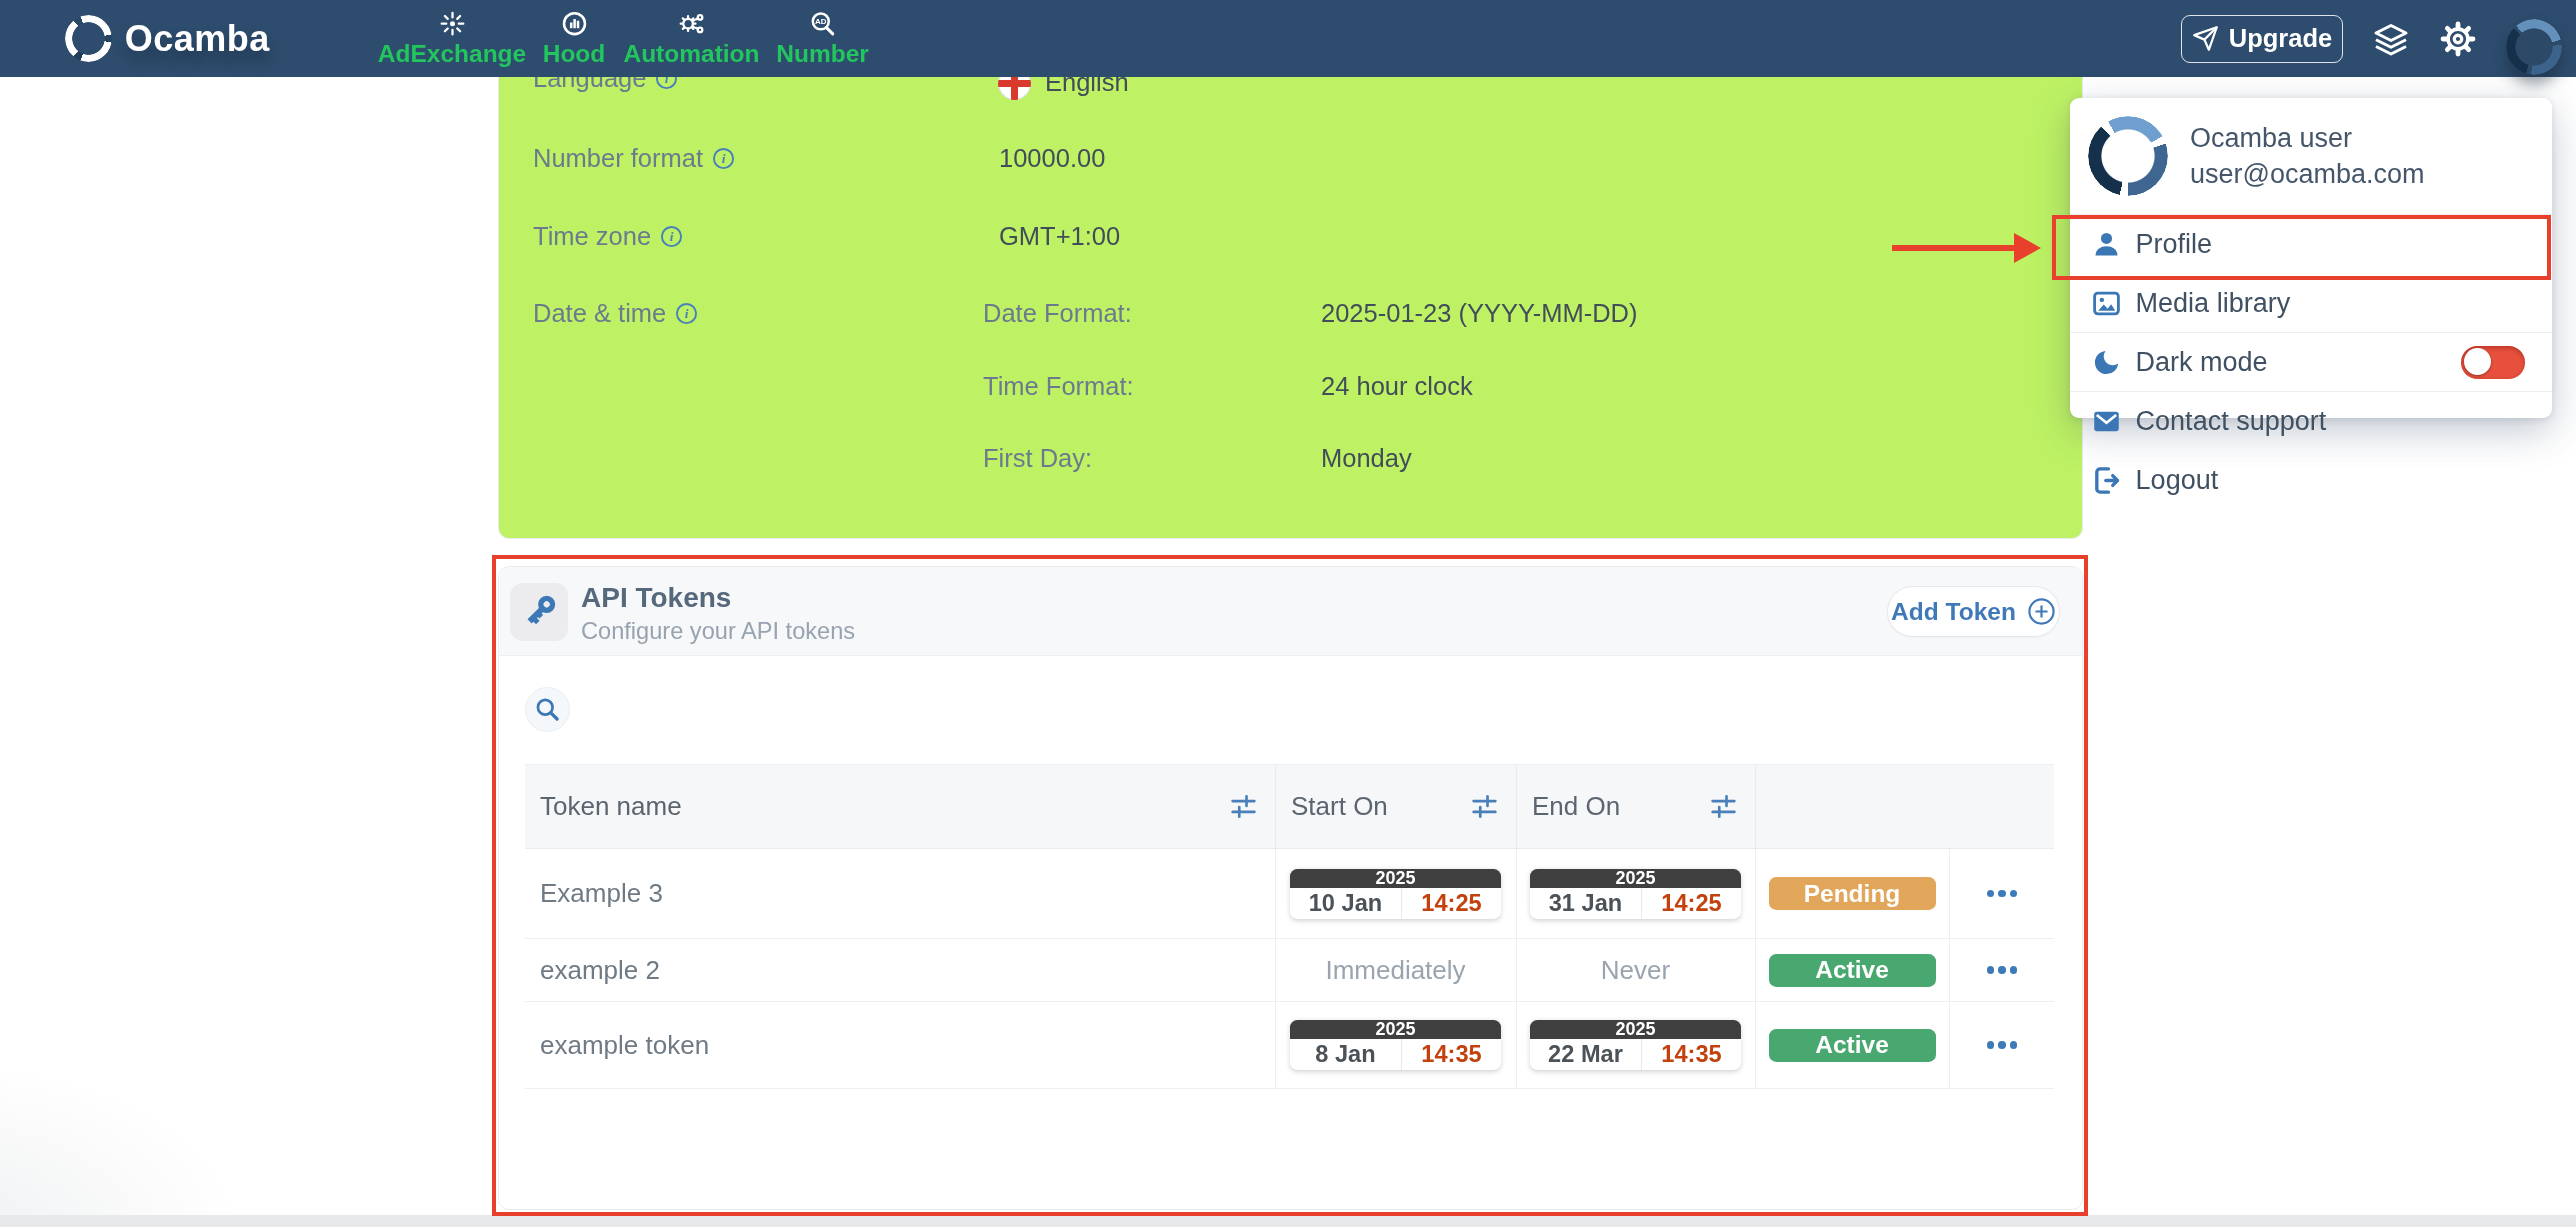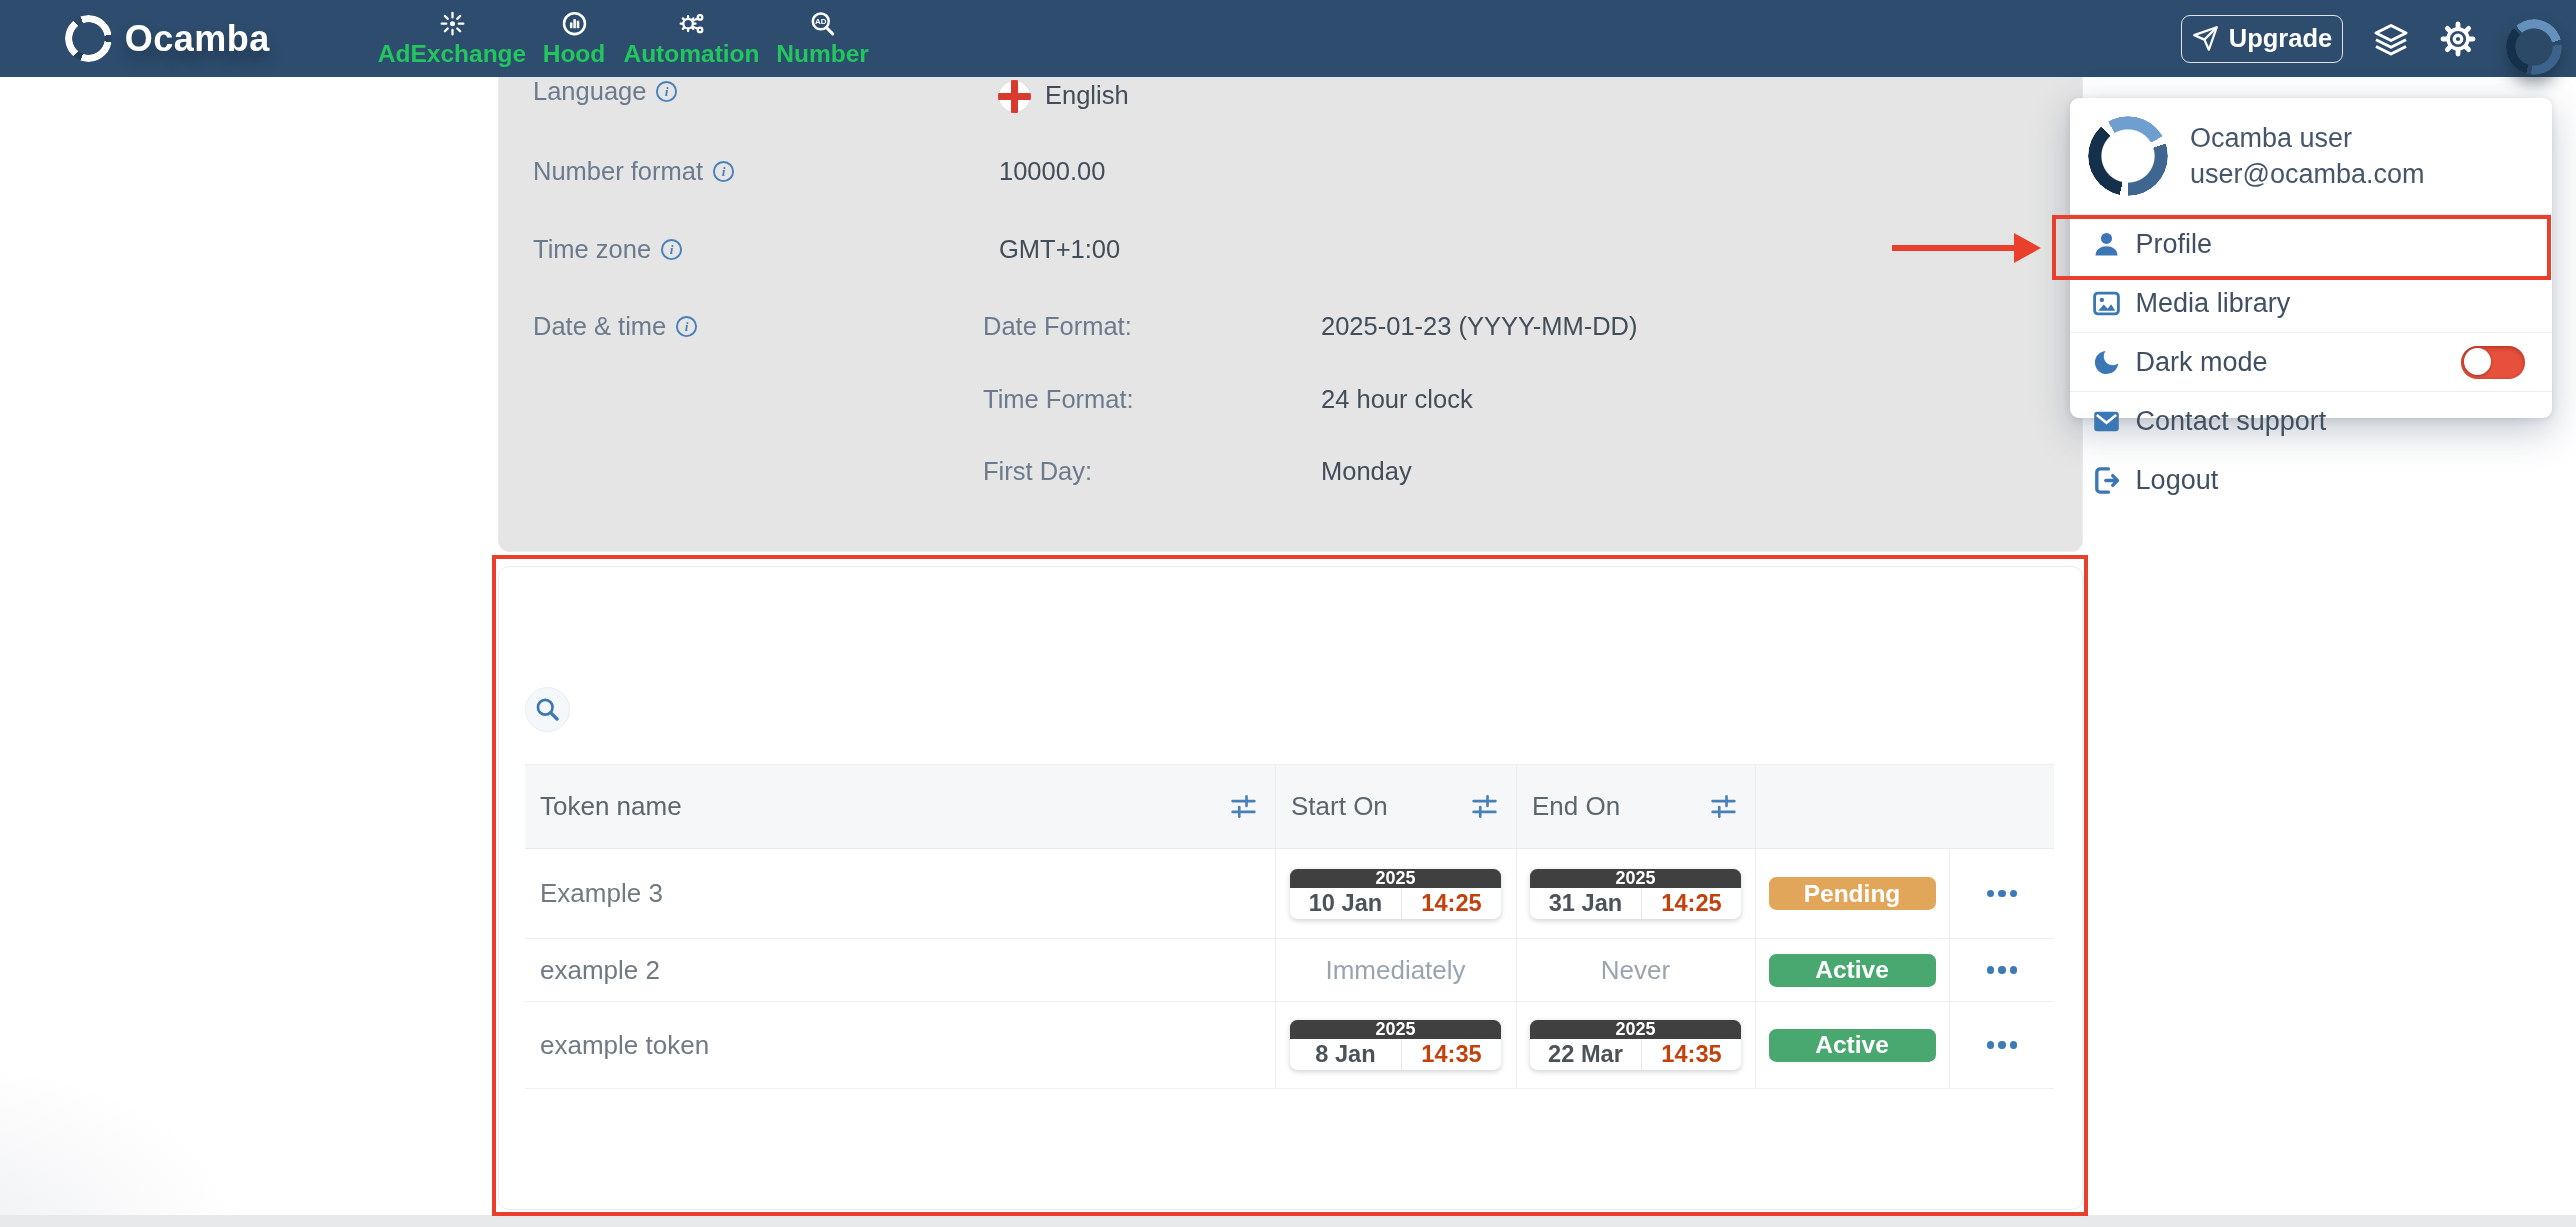--- a/index.html
+++ b/index.html
@@ -21,21 +21,21 @@
 .nav-right { position:absolute; right:0; top:0; height:77px; }
 .upgrade-btn { position:absolute; right:233px; top:14.5px; width:162px; height:48px; border:1.8px solid rgba(255,255,255,.85); border-radius:9px; display:flex; align-items:center; justify-content:center; gap:10px; color:#fff; font-size:25.5px; font-weight:600; white-space:nowrap; }
 .icon-btn { position:absolute; top:19px; width:40px; height:40px; display:flex; align-items:center; justify-content:center; }
 .nav-avatar { position:absolute; right:14.5px; top:19px; width:56px; height:56px; border-radius:50%; background:#2a4866; box-shadow:0 9px 14.5px rgba(20,35,50,.45); overflow:hidden; }
 .nav-avatar { background:#2c4a68; }
 .nav-avatar .ring { width:56px; height:56px;
   background:conic-gradient(from -40deg,#6391bc 0 115deg,transparent 115deg 126deg,#3c638c 126deg 226deg,transparent 226deg 237deg,#15304a 237deg 352deg,transparent 352deg 360deg);
   -webkit-mask:radial-gradient(circle at center, transparent 46%, #000 48%); mask:radial-gradient(circle at center, transparent 46%, #000 48%); }
 
 
-.settings-card { position:absolute; left:498px; top:40px; width:1585px; height:512px; background:#e5e5e5; border:0.9px solid #e9ecef; border-radius:11px; z-index:1; }
+.settings-card { position:absolute; left:498px; top:27px; width:1585px; height:512px; background:#bef264; border:0.9px solid #e9ecef; border-radius:11px; z-index:1; }
 .s-label { position:absolute; left:34px; font-size:25.5px; color:#6b7b8d; display:flex; align-items:center; gap:9px; }
 .s-value { position:absolute; font-size:25.5px; color:#414d59; }
 .flag { position:absolute; width:33px; height:33px; border-radius:50%; background:#fff; box-shadow:inset 0 0 0 0.9px #d6d6d6; overflow:hidden; }
 .flag:before { content:""; position:absolute; left:12.7px; top:0; width:7.3px; height:33px; background:#d83a2e; }
 .flag:after { content:""; position:absolute; left:0; top:12.7px; width:33px; height:7.3px; background:#d83a2e; }
 .info-i { width:23px; height:23px; flex:0 0 23px; }
 
 
 .api-card { position:absolute; left:498px; top:566px; width:1585px; height:644px; background:#fff; border:0.9px solid #e9ecef; border-radius:11px; z-index:1; }
 .api-header { position:absolute; left:0; top:0; width:100%; height:89px; background:#f7f8f9; border-bottom:0.9px solid #edf0f2; border-radius:11px 11px 0 0; }
@@ -135,20 +135,41 @@
   </div>
   <div class="s-label" style="left:484px; top:271px;">Date Format:</div>
   <div class="s-value" style="left:822px; top:271px;">2025-01-23 (YYYY-MM-DD)</div>
   <div class="s-label" style="left:484px; top:344px;">Time Format:</div>
   <div class="s-value" style="left:822px; top:344px;">24 hour clock</div>
   <div class="s-label" style="left:484px; top:416px;">First Day:</div>
   <div class="s-value" style="left:822px; top:416px;">Monday</div>
 </div>
 
 <div class="api-card">
+  <div class="api-header">
+    <div class="key-tile">
+      <svg width="40" height="40" viewBox="0 0 48 48">
+          <g transform="rotate(-45 24 24)" stroke="#3d78b6" stroke-width="6.5" fill="none">
+            <circle cx="37" cy="24" r="7"></circle>
+            <path d="M30 24 H8" stroke-width="7"></path>
+            <path d="M14 24 v8" stroke-width="6"></path>
+            <path d="M22 24 v6" stroke-width="6"></path>
+          </g>
+        </svg>
+    </div>
+    <div class="api-title">API Tokens</div>
+    <div class="api-sub">Configure your API tokens</div>
+    <div class="add-btn">
+      <span>Add Token</span>
+      <svg width="29" height="29" viewBox="0 0 24 24">
+          <circle cx="12" cy="12" r="10" fill="none" stroke="#4079b8" stroke-width="1.8"></circle>
+          <path d="M12 7v10M7 12h10" stroke="#4079b8" stroke-width="1.8"></path>
+        </svg>
+    </div>
+  </div>
 
   <div class="search-btn">
     <svg width="27" height="27" viewBox="0 0 24 24">
         <circle cx="10" cy="10" r="6.5" fill="none" stroke="#3d78b6" stroke-width="2.4"></circle>
         <path d="M15 15l5.5 5.5" stroke="#3d78b6" stroke-width="3" stroke-linecap="round"></path>
       </svg>
   </div>
 
   <div class="tbl">
     <div class="tbl-head">

